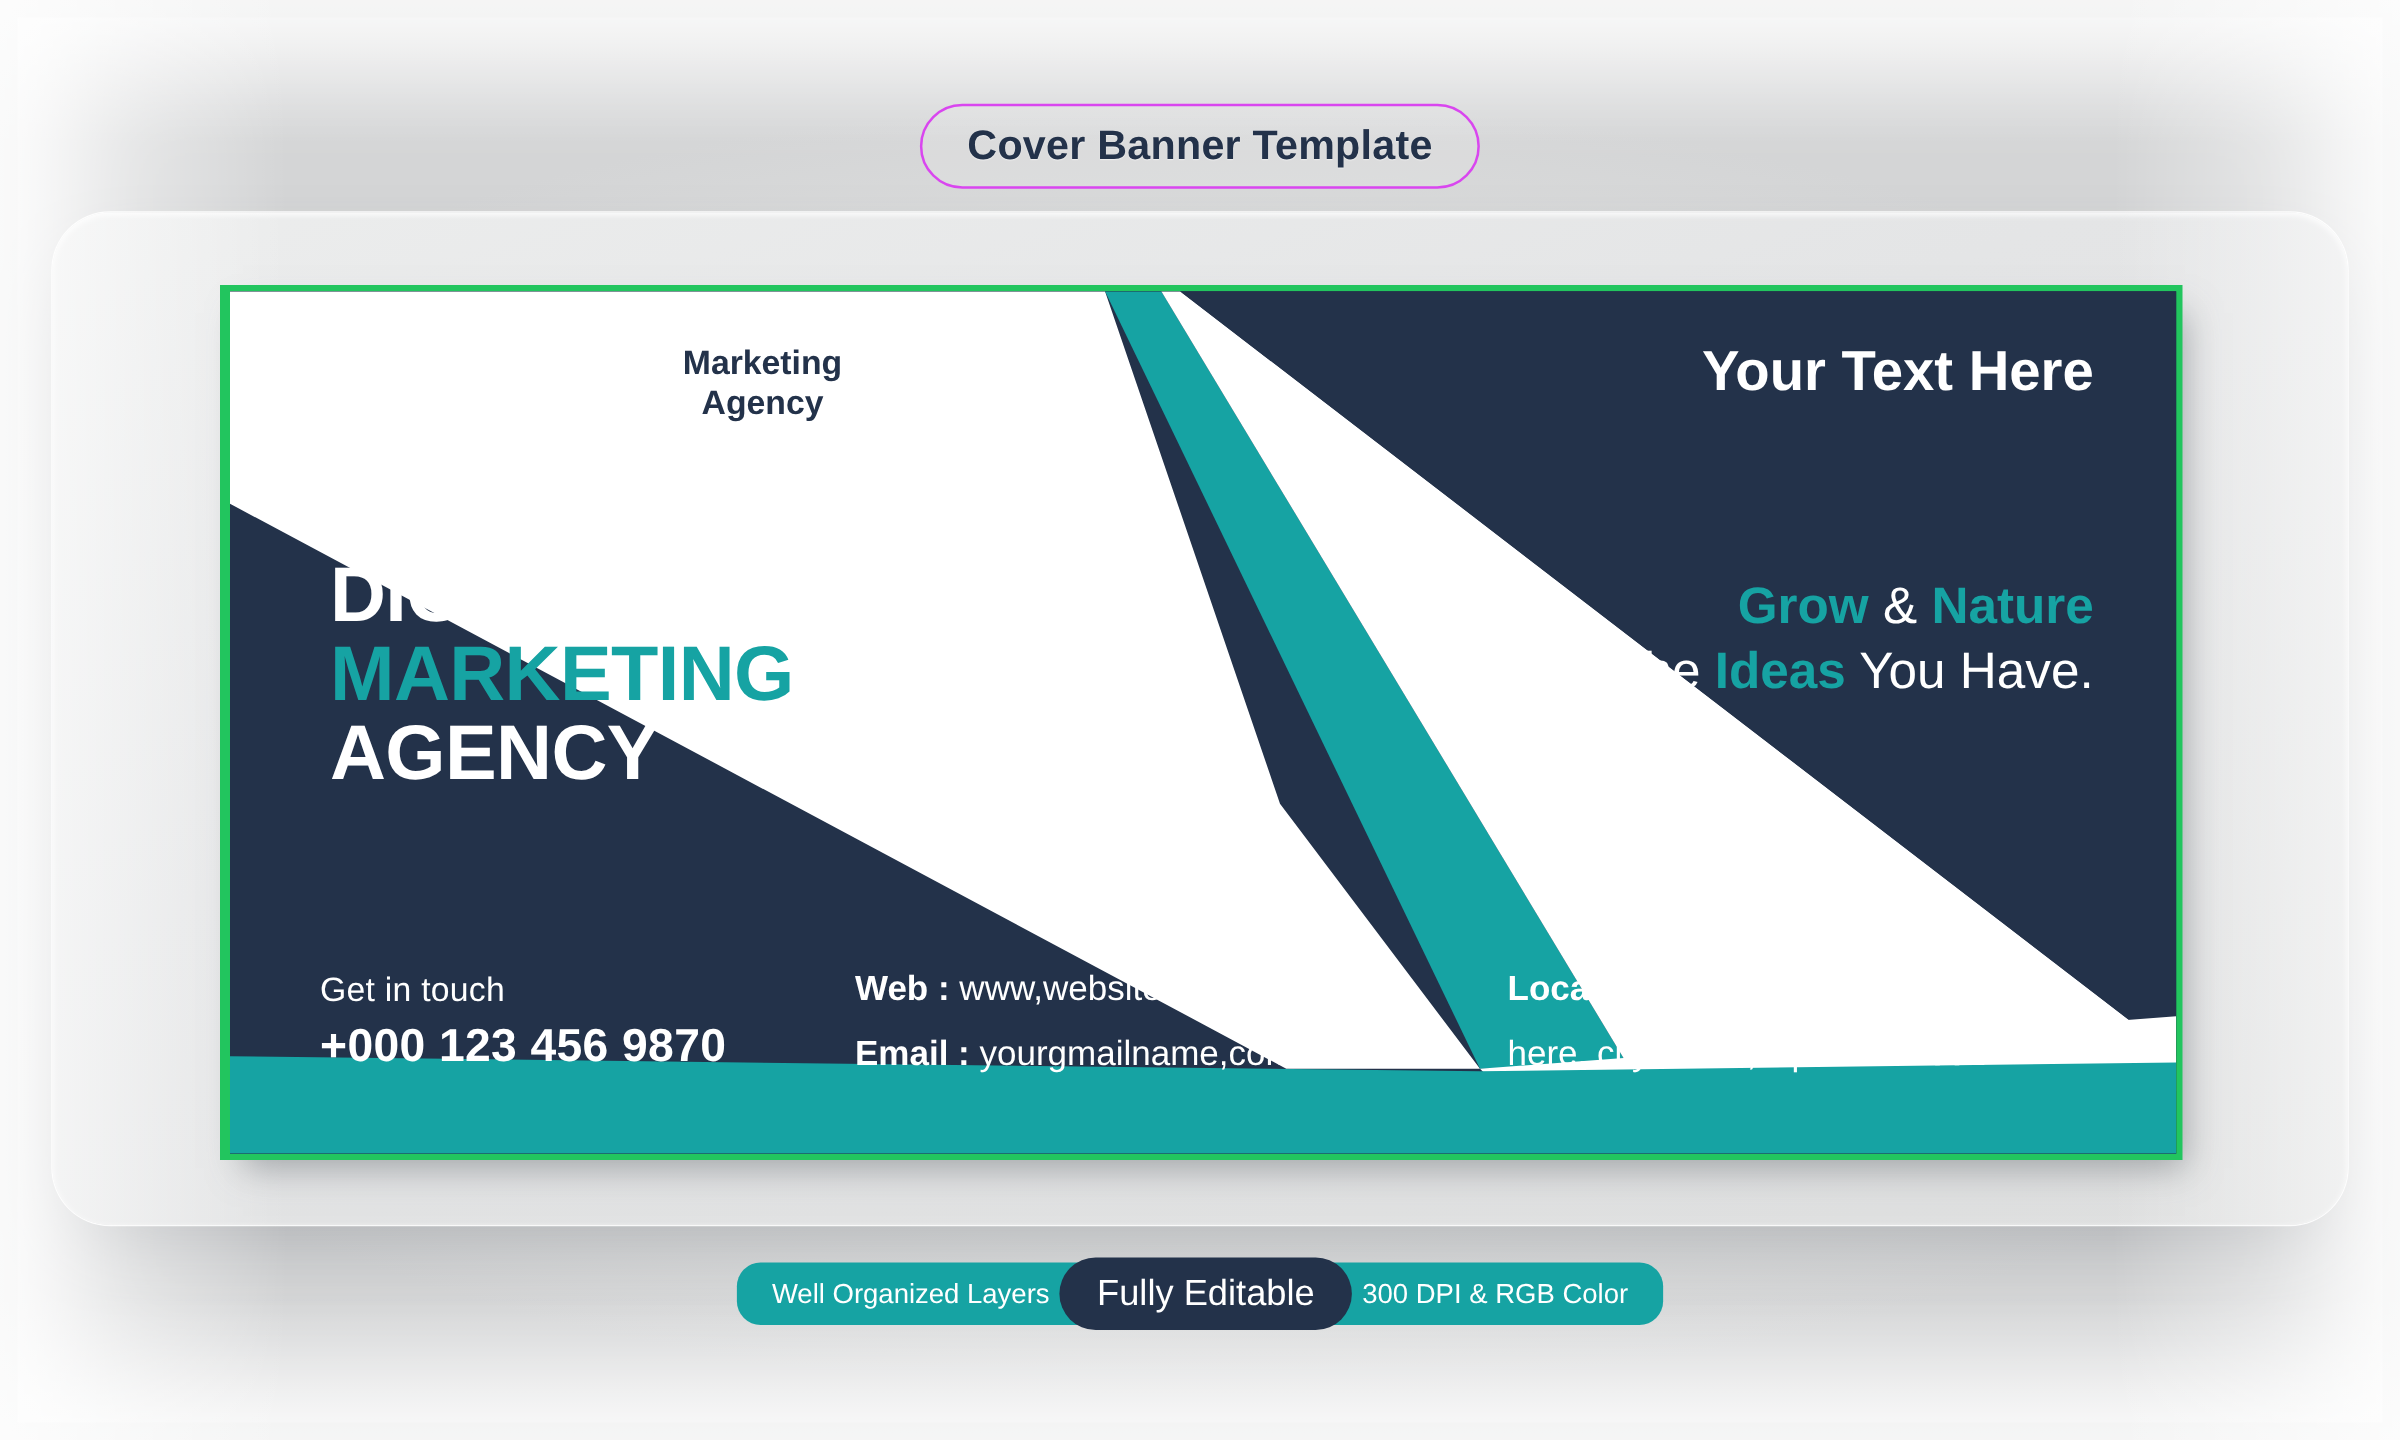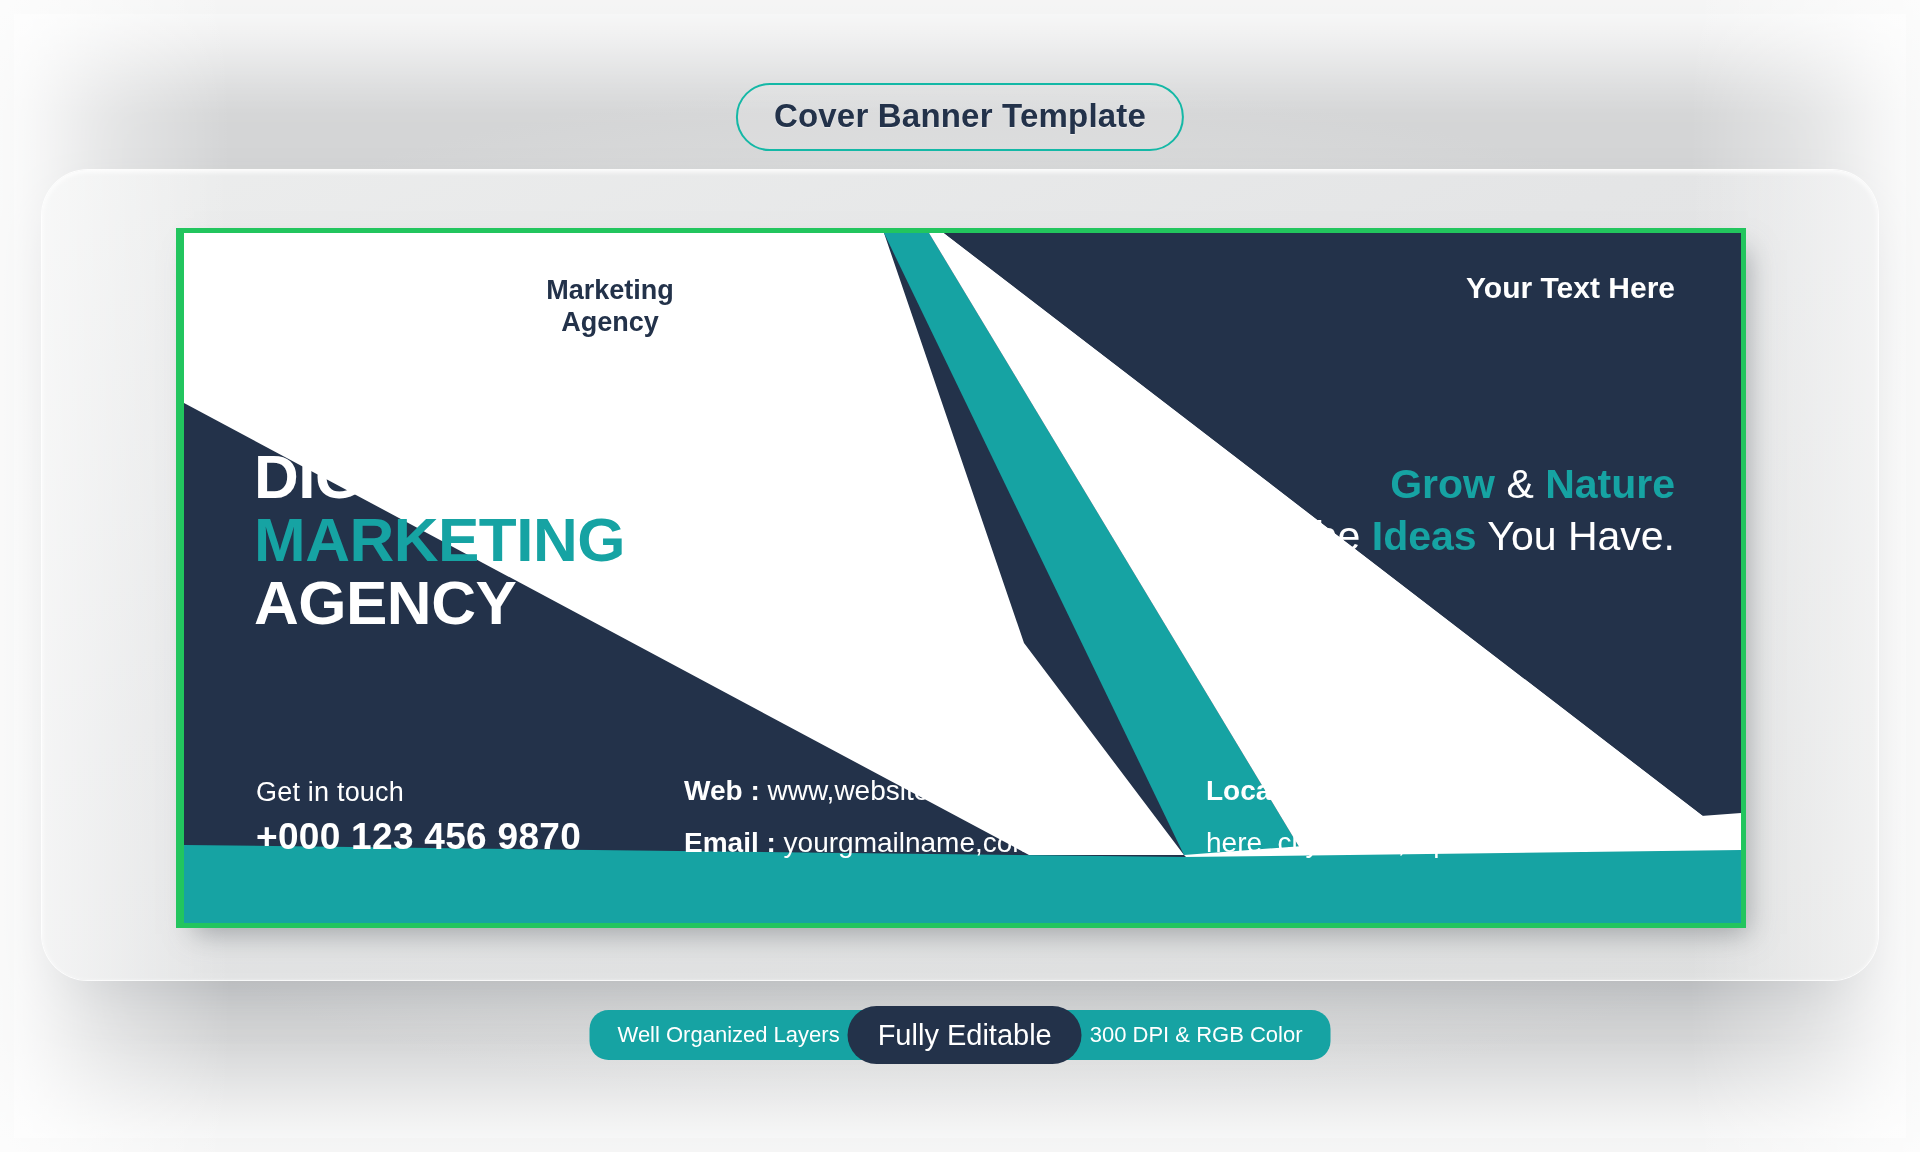--- a/index.html
+++ b/index.html
@@ -42,21 +42,21 @@
       0 26px 60px -18px rgba(120,125,130,0.45),
       inset 0 2px 5px rgba(255,255,255,0.95);
   }
 
   
   #title-pill{
     position:absolute;
     left:50%; transform:translateX(-50%);
     top:83px;
     padding:12px 36px 14px;
-    border:2px solid #14b8a6;
+    border:2px solid #d946ef;
     border-radius:40px;
     background:rgba(255,255,255,0.12);
     color:#23324a;
     font-size:33px;
     font-weight:bold;
     letter-spacing:0.2px;
     white-space:nowrap;
     text-shadow:0 1px 1px rgba(255,255,255,0.55);
   }
 
@@ -87,33 +87,33 @@
     left:276px; top:42px;
     width:300px;
     text-align:center;
     color:#23324a;
     font-size:27px;
     font-weight:bold;
     line-height:1.18;
   }
 
   #headline{
-    left:70px; top:212px;
+    left:80px; top:212px;
     color:#ffffff;
     font-weight:bold;
     font-size:62px;
     line-height:1.02;
     letter-spacing:-0.5px;
   }
   #headline .teal{ color:#16a3a3; }
 
   #right-heading{
     right:66px; top:38px;
     color:#ffffff;
-    font-size:30px;
+    font-size:45px;
     font-weight:bold;
     text-align:right;
     white-space:nowrap;
   }
 
   #tagline{
     right:66px; top:225px;
     text-align:right;
     color:#ffffff;
     font-size:41px;

